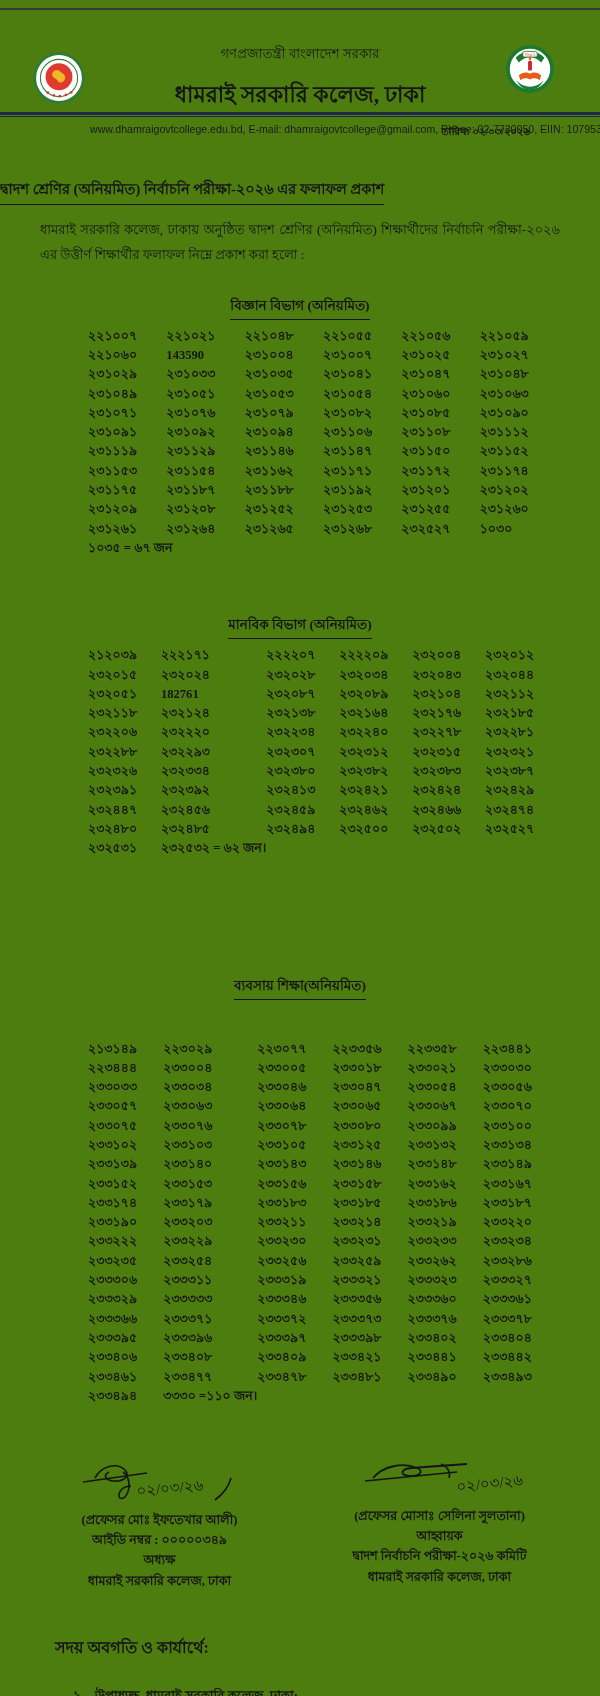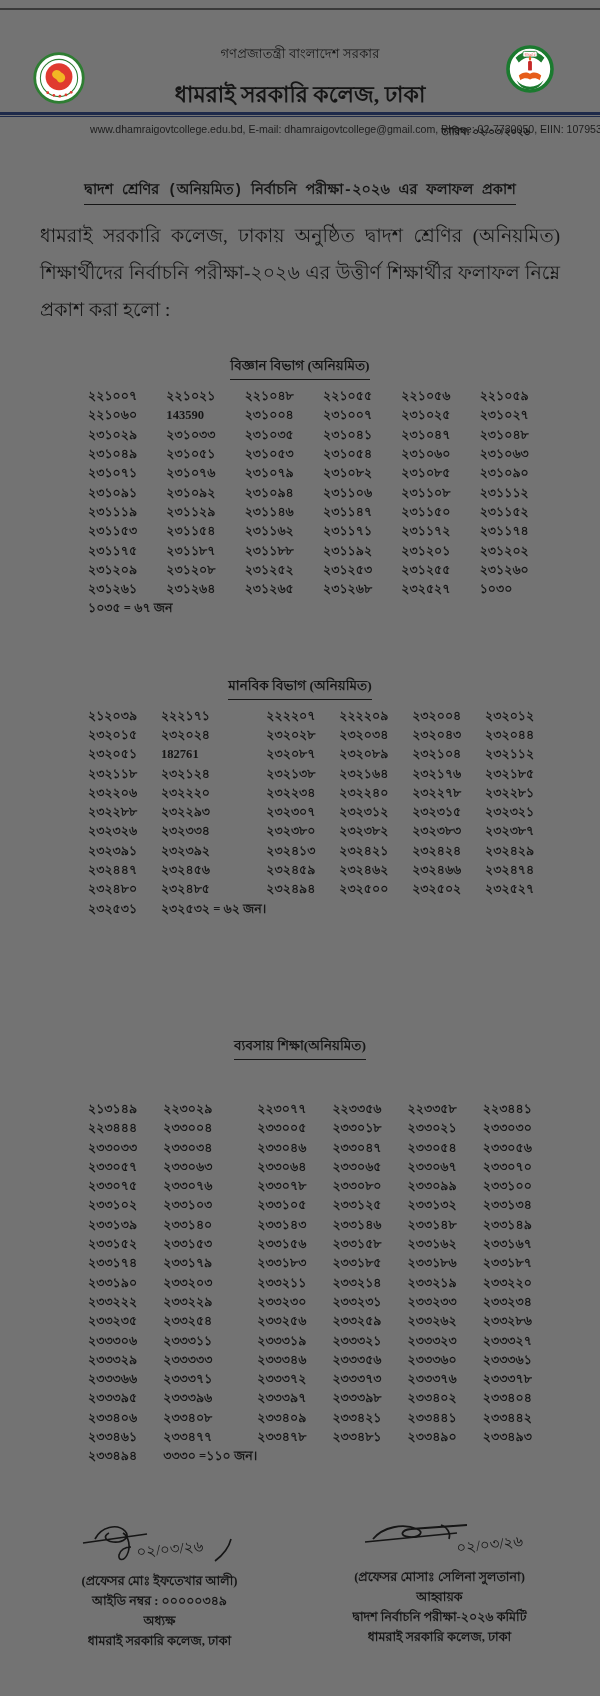--- a/index.html
+++ b/index.html
@@ -4,39 +4,39 @@
 <style>
   * { box-sizing: border-box; margin: 0; padding: 0; }
   html,body { background:#ffffff; }
   body {
     width:600px; height:1696px;
     font-family:"Liberation Serif", serif;
     color:#151515;
     position:relative;
     overflow:hidden;
   }
-  .page { position:relative; width:600px; height:1696px; background:#737373; }
+  .page { position:relative; width:600px; height:1696px; background:#4d7c0f; }
 
   .top-rule { position:absolute; top:8px; left:0; width:600px; height:2px; background:#3a3a3a; }
 
   
   .header { position:relative; height:148px; }
   .emblem-left { position:absolute; left:33px; top:52px; }
   .logo-right  { position:absolute; left:506px; top:45px; }
   .header-center { position:absolute; left:90px; right:90px; top:44px; text-align:center; }
   .govt-line { font-size:13px; letter-spacing:.2px; }
   .college-name { font-size:22px; font-weight:700; margin-top:12px; }
   .contact-line { font-family:"Liberation Sans", sans-serif; font-size:10.6px; margin-top:9px; color:#1c1c1c; white-space:nowrap; }
   .separator { position:absolute; top:112px; left:0; width:600px; border-top:3.5px solid #1e2a4a; border-bottom:1px solid #1e2a4a; height:5px; }
   .date-line { position:absolute; top:124px; right:70px; font-size:10px; font-weight:700; }
 
   
-  .notice-title-wrap { text-align:center; margin-top:30px;font-family:Liberation Mono, monospace; }
+  .notice-title-wrap { text-align:left; margin-top:30px; }
   .notice-title { display:inline-block; font-size:14.5px; font-weight:700; border-bottom:1.6px solid #151515; padding-bottom:2px; }
-  .notice-body { margin:12px 40px 0 40px; font-size:19px; line-height:1.95; text-align:justify; }
+  .notice-body { margin:12px 40px 0 40px; font-size:13px; line-height:1.95; text-align:justify; }
 
   
   .result-section { }
   .section-heading-wrap { text-align:center; }
   .section-heading { display:inline-block; font-size:13.5px; font-weight:700; border-bottom:1.5px solid #151515; padding-bottom:1px; }
   .roll-grid {
     display:grid;
     grid-template-columns:repeat(6, 1fr);
     margin:7px 42px 0 88px;
   }

